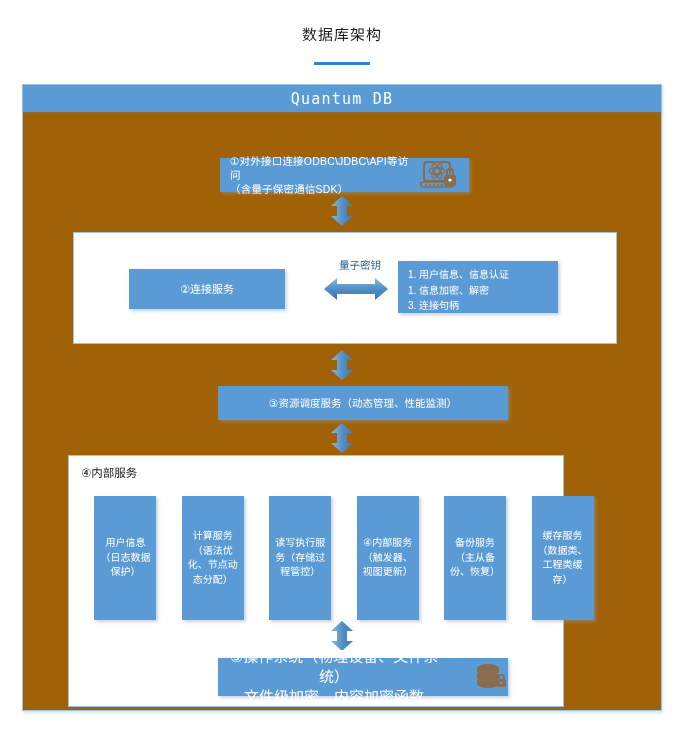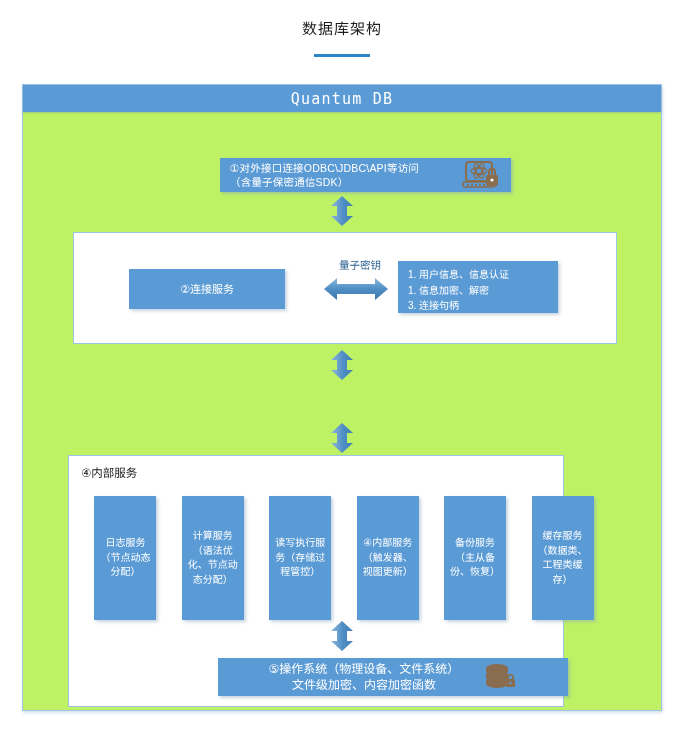--- a/index.html
+++ b/index.html
@@ -7,42 +7,43 @@
     width:684px;height:745px;
     background:#ffffff;
     font-family:"Liberation Sans","DejaVu Sans",sans-serif;
     color:#1a1a1a;
     overflow:hidden;
   }
 
   
   .page-title-wrap{
     text-align:center;
-    padding-top:20px;
+    padding-top:28px;
+    font-family:Liberation Mono, monospace;
   }
   .page-title{
     font-size:15px;
     letter-spacing:1px;
     color:#1d1d1d;
     line-height:18px;
   }
   .title-rule{
     width:56px;height:3px;
     background:#2e86c8;
     margin:16px auto 0 auto;
   }
 
   
   .outer-panel{
     position:absolute;
     left:22px;top:84px;
     width:640px;height:627px;
     border:1px solid #9dc3e6;
     box-sizing:border-box;
-    background:#bef264;
+    background:#a16207;
     box-shadow:1px 2px 3px rgba(120,150,180,.28);
   }
   .panel-header{
     height:27px;
     background:#5b9bd5;
     color:#ffffff;
     font-family:"DejaVu Sans Mono","Liberation Mono",monospace;
     font-size:15px;
     letter-spacing:1.2px;
     display:flex;align-items:center;justify-content:center;
@@ -64,21 +65,21 @@
     align-items:center;
     justify-content:center;
     text-align:center;
     line-height:1.35;
   }
 
   
   .row1{
     position:absolute;
     left:197px;top:46px;
-    width:291px;height:34px;
+    width:249px;height:34px;
     padding:8px 6px;
     justify-content:space-between;
   }
   .row1-text{
     font-size:10.5px;
     text-align:left;
     padding-left:4px;
     white-space:pre-line;
     letter-spacing:.2px;
   }
@@ -171,22 +172,22 @@
     width:62px;height:124px;
     font-size:10px;
     padding:0 4px;
     line-height:1.45;
   }
 
   
   .box-os{
     position:absolute;
     left:195px;top:546px;
-    width:350px;height:38px;
-    font-size:12px;
+    width:290px;height:38px;
+    font-size:15px;
     justify-content:center;
     gap:24px;
   }
   .os-text{white-space:pre-line;text-align:center;}
   .db-icon{width:34px;height:28px;position:relative;flex:0 0 auto;}
 </style>
 </head>
 <body>
 
 <div class="page-title-wrap">
@@ -267,32 +268,35 @@
         <span>3. 连接句柄</span>
       </div>
     </div>
 
     <span class="v-arrow" style="top:238px;">
       <svg viewBox="0 0 26 30" width="26" height="30" aria-hidden="true">
         <path d="M13 0 L24 10 H18 V20 H24 L13 30 L2 20 H8 V10 H2 Z" fill="url(#vg1)"></path>
       </svg>
     </span>
 
+    <div class="bluebox box-sched">
+      <span>③资源调度服务（动态管理、性能监测）</span>
+    </div>
 
     <span class="v-arrow" style="top:311px;">
       <svg viewBox="0 0 26 30" width="26" height="30" aria-hidden="true">
         <path d="M13 0 L24 10 H18 V20 H24 L13 30 L2 20 H8 V10 H2 Z" fill="url(#vg1)"></path>
       </svg>
     </span>
 
     <div class="sec4">
       <div class="sec4-label">④内部服务</div>
       <div class="svc-row">
         <div class="bluebox svc-box">
-          <span>日志服务（节点动态分配）</span>
+          <span>用户信息（日志数据保护）</span>
         </div>
         <div class="bluebox svc-box">
           <span>计算服务（语法优化、节点动态分配）</span>
         </div>
         <div class="bluebox svc-box">
           <span>读写执行服务（存储过程管控）</span>
         </div>
         <div class="bluebox svc-box">
           <span>④内部服务（触发器、视图更新）</span>
         </div>

